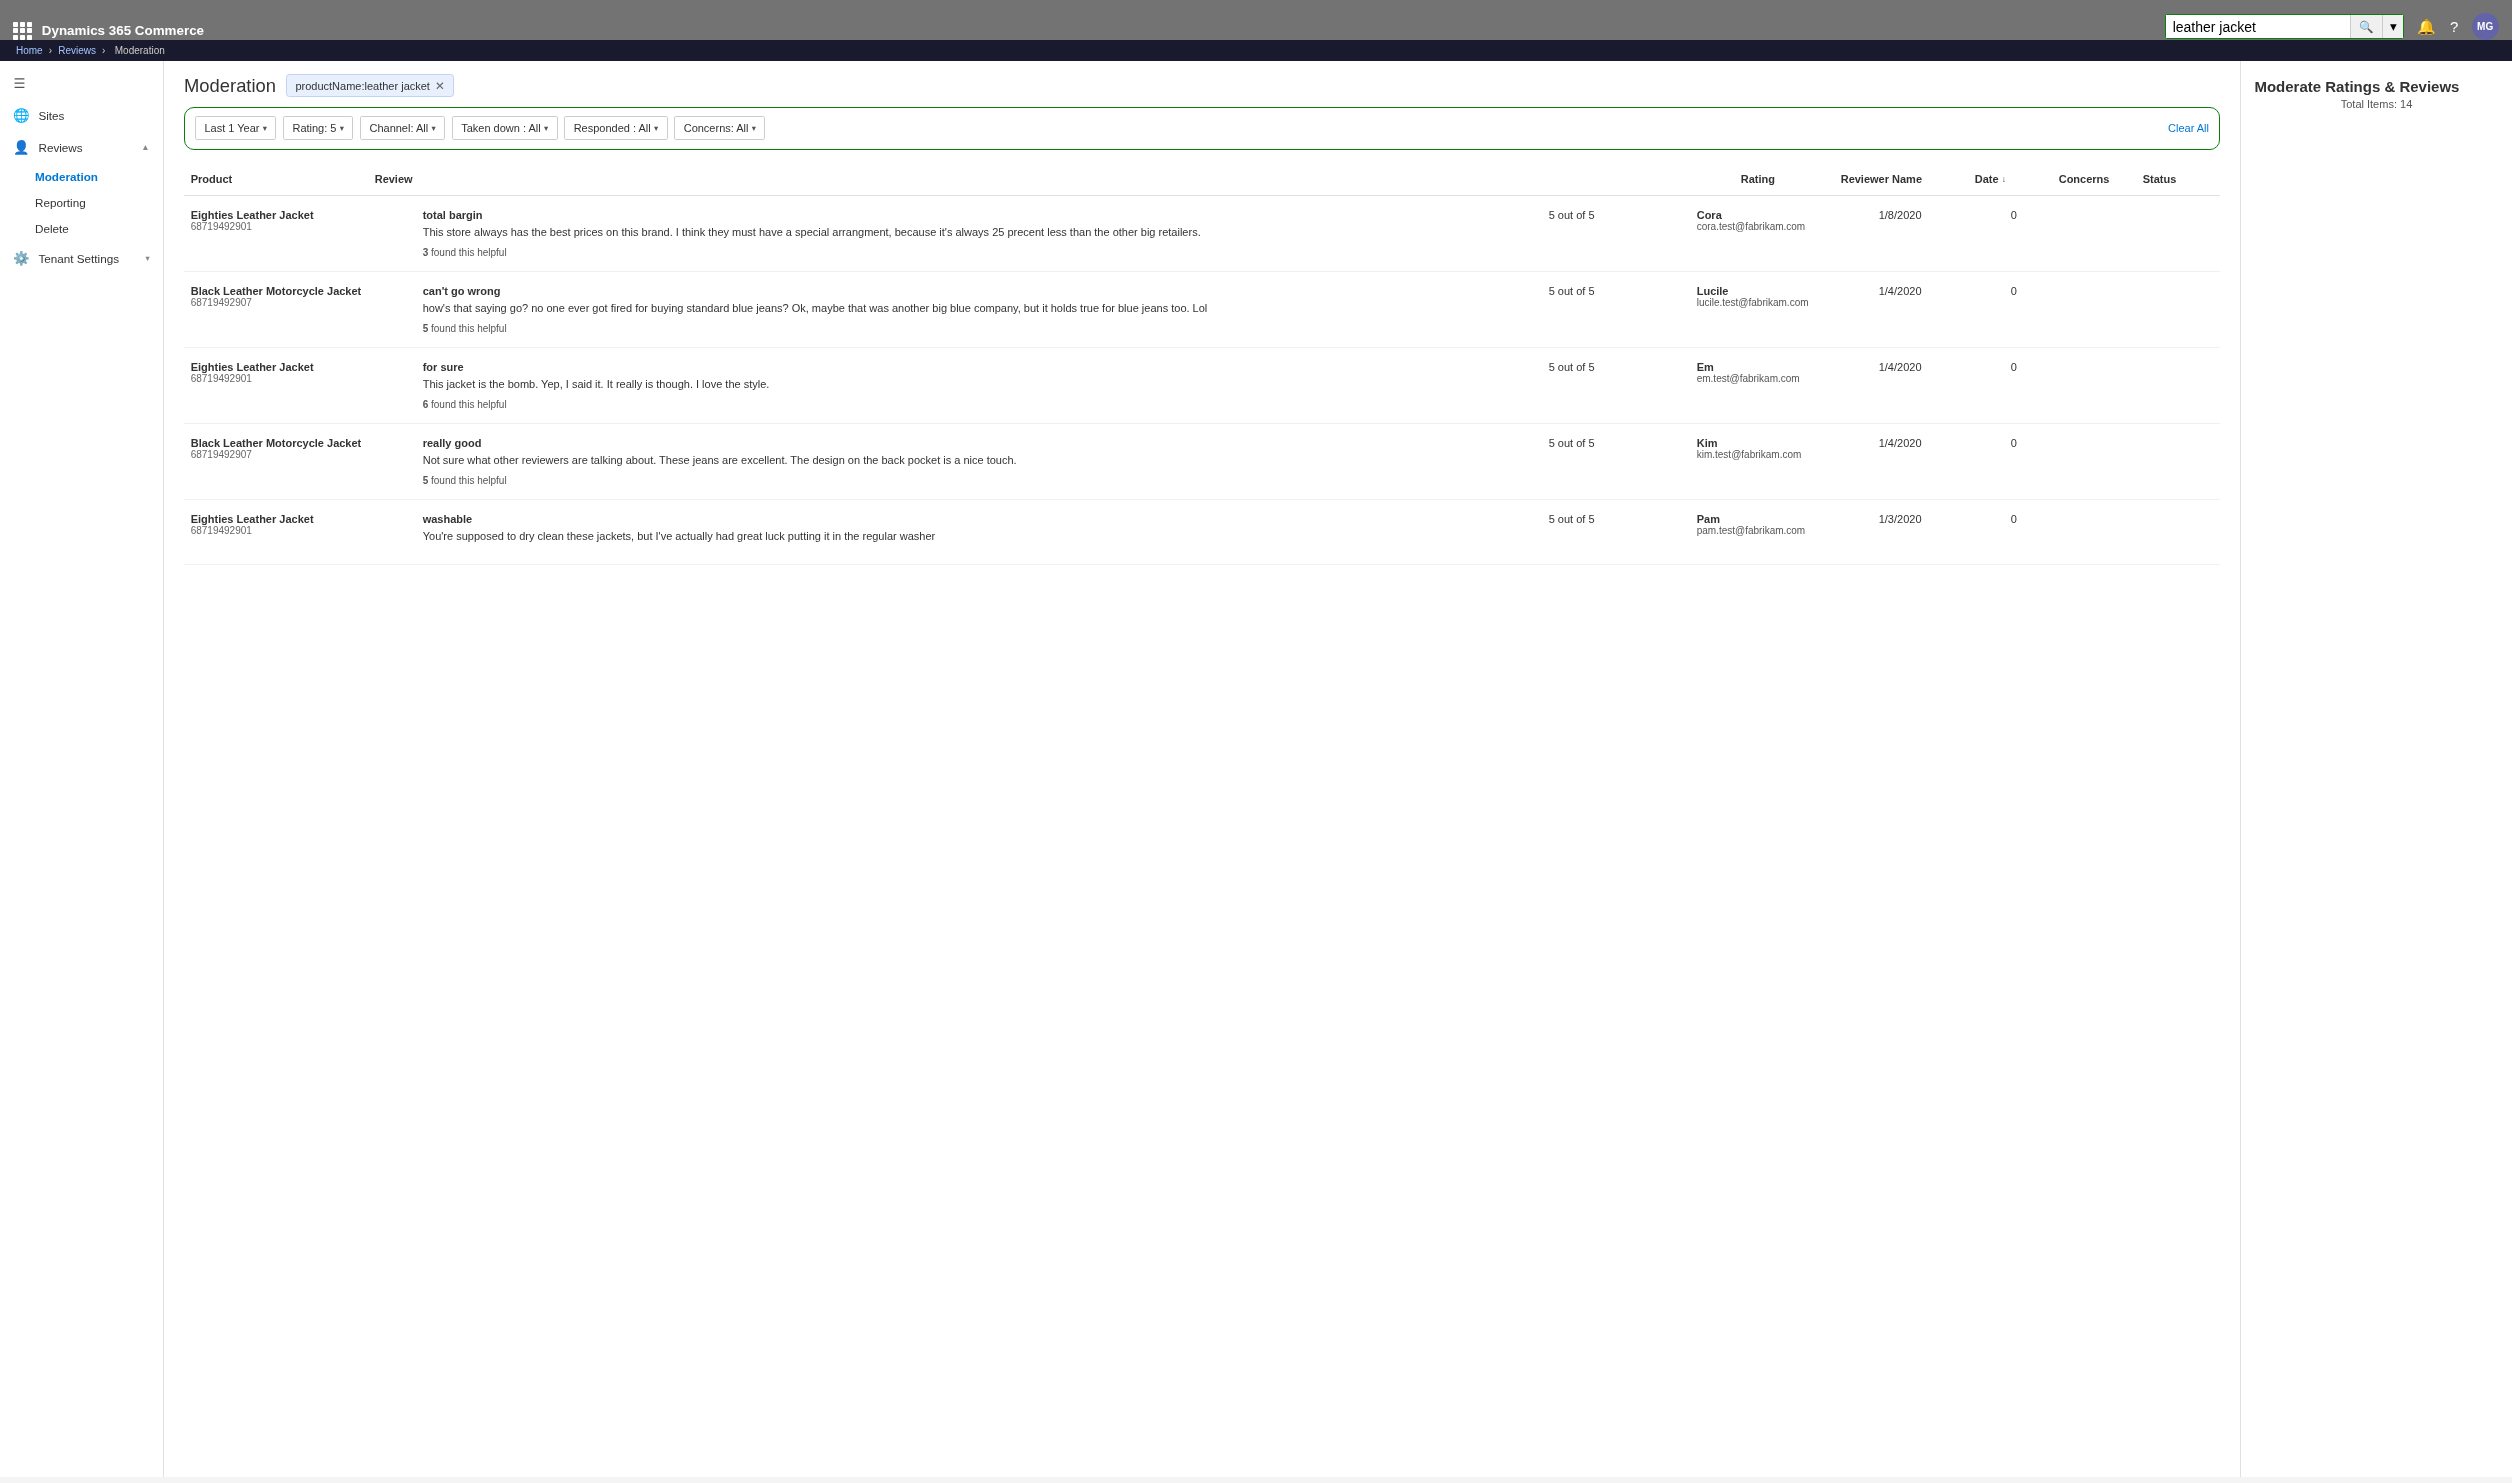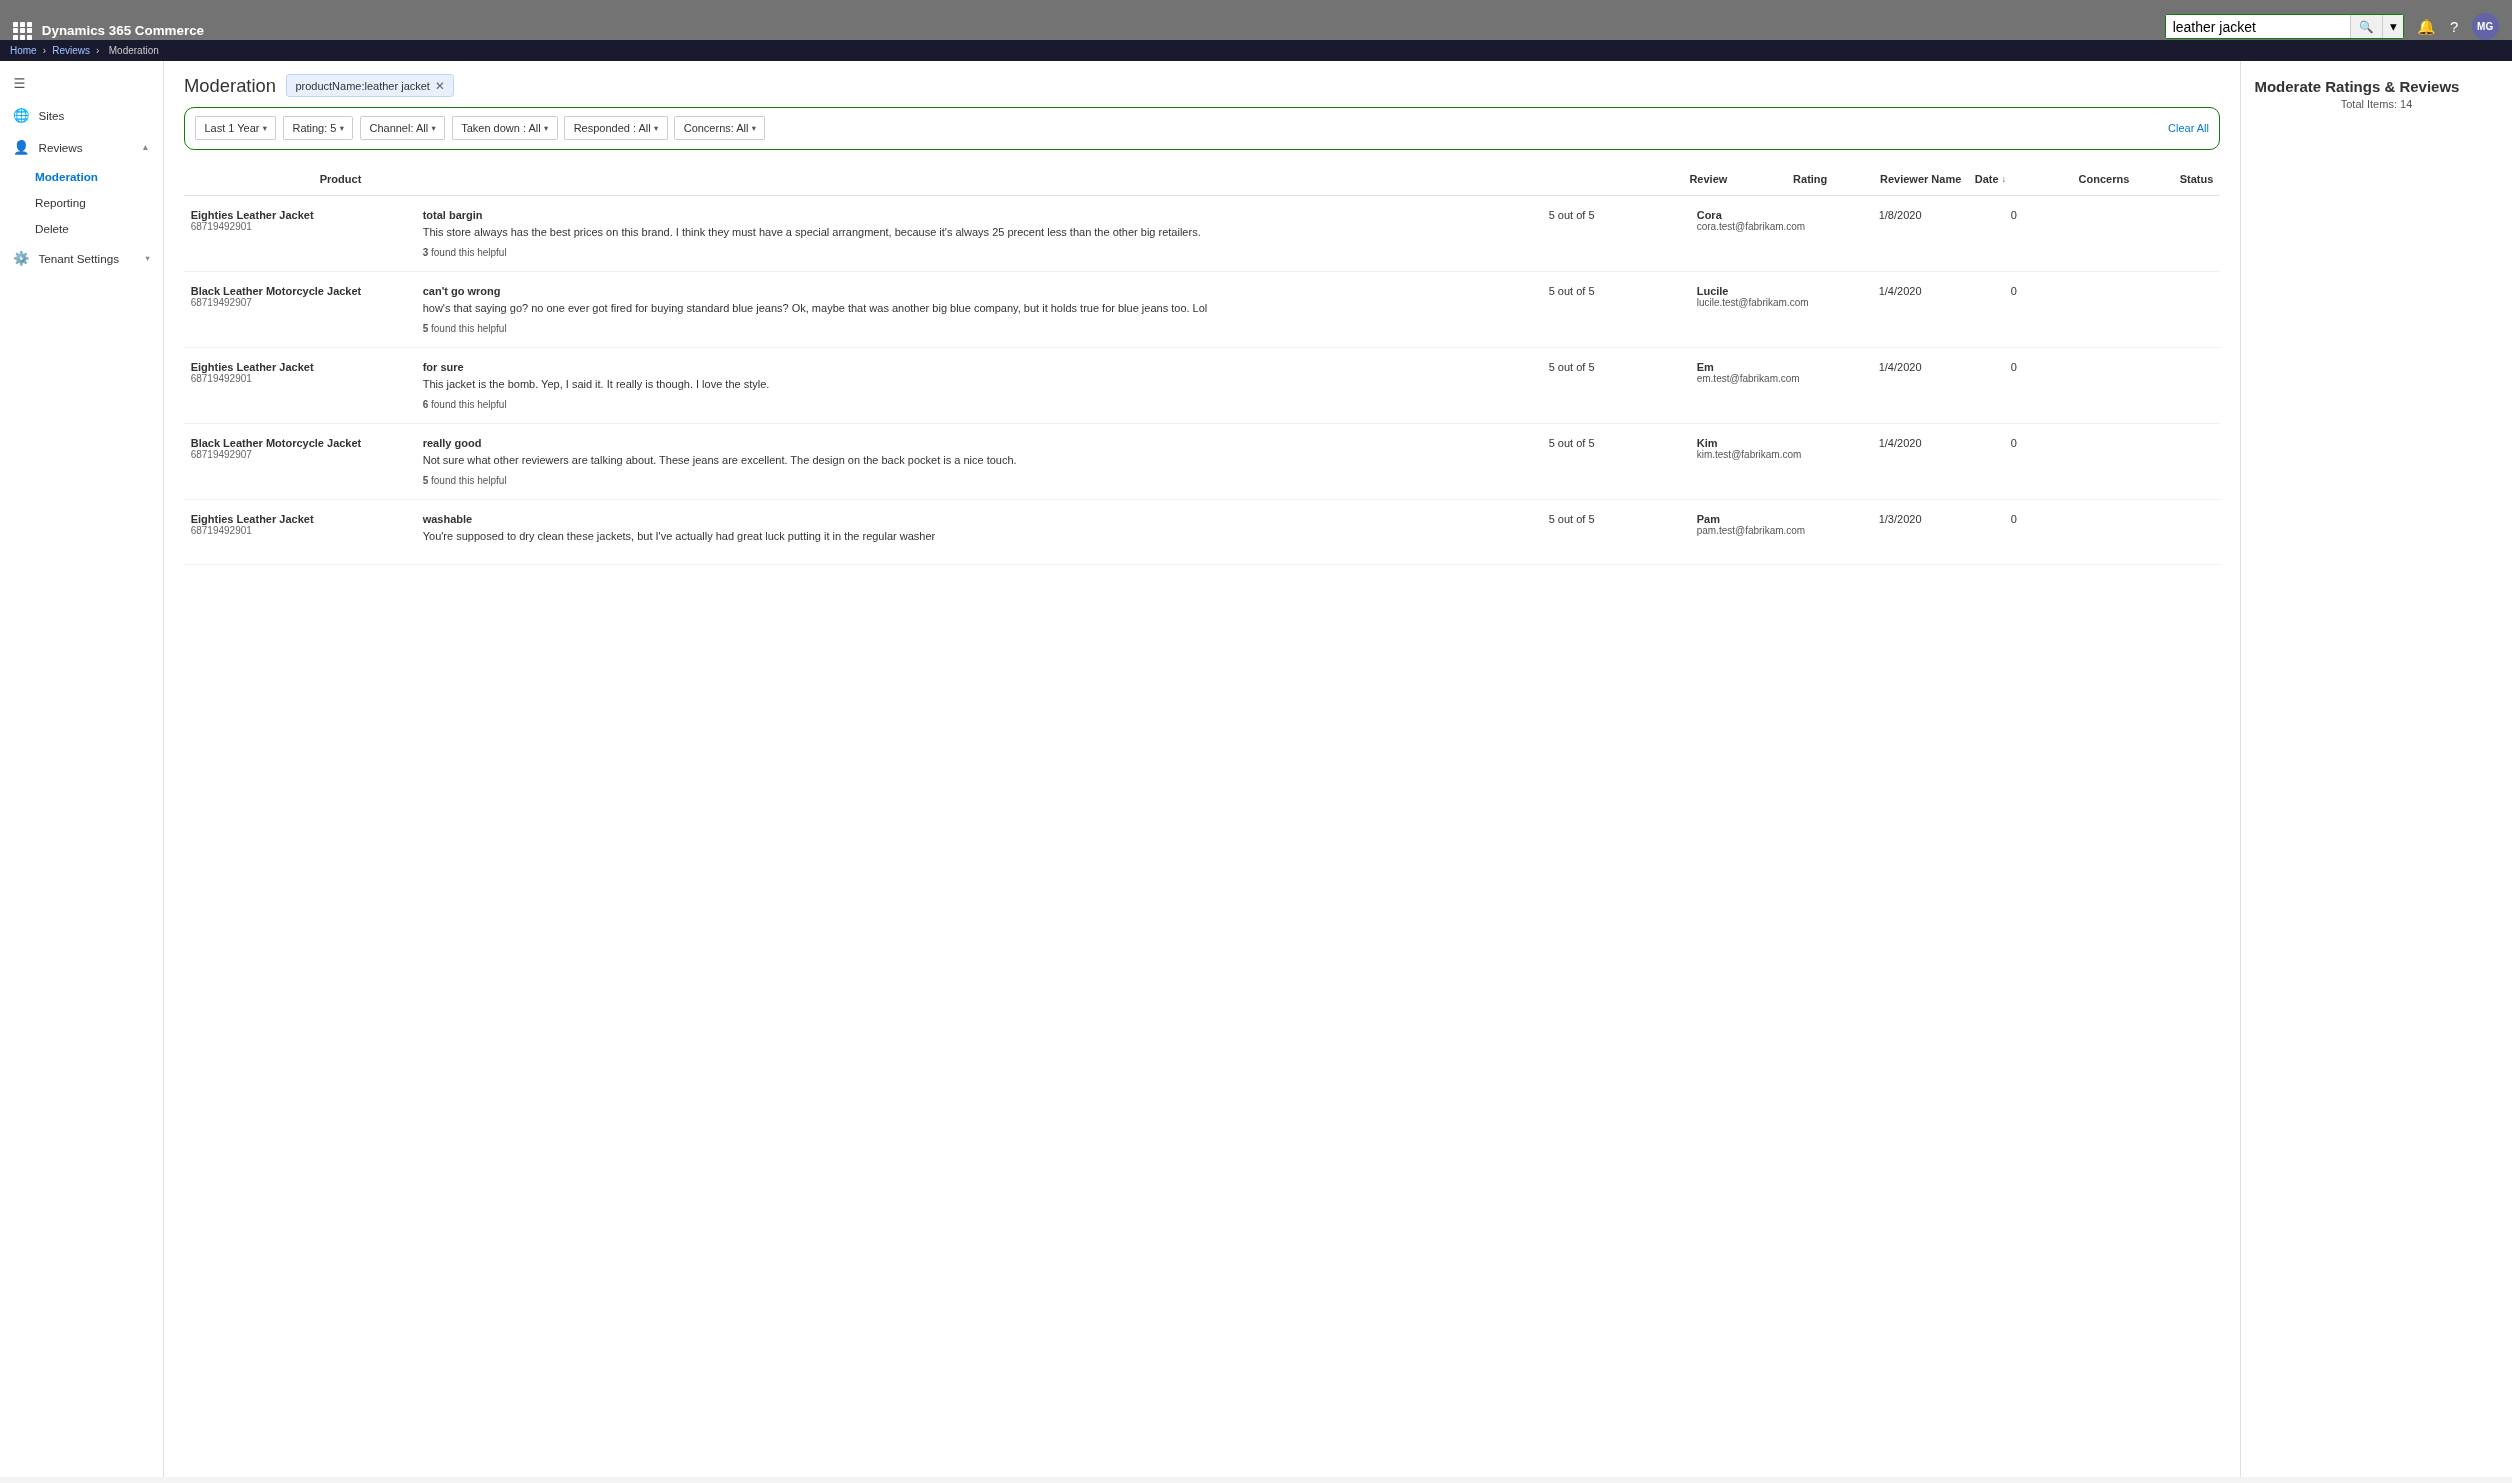--- a/index.html
+++ b/index.html
@@ -52,21 +52,21 @@
     .search-dropdown-btn {
       background: #f0f0f0;
       border: none; border-left: 0.8px solid #ccc;
       padding: 3.3px 6.7px;
       cursor: pointer;
     }
 
     
     .breadcrumb {
       background: #1a1a2e;
-      padding: 5px 10px;
+      padding: 5px 16px;
       color: #a0c4ff;
       font-size: 10px;
     }
     .breadcrumb a { color: #a0c4ff; text-decoration: none; }
     .breadcrumb span { color: #ccc; margin: 0 3.3px; }
 
     
     .layout { display: flex; height: calc(100vh - 67px); }
 
     
@@ -155,21 +155,20 @@
       display: grid;
       grid-template-columns: 184px 1fr 100px 134px 84px 84px 84px;
       border-bottom: 1.7px solid #e0e0e0;
       padding: 6.7px 0;
     }
     .th {
       font-size: 11px;
       font-weight: 600;
       color: #333;
       padding: 3.3px 6.7px;
-      text-align: right;
     }
     .th.sortable { cursor: pointer; display: flex; align-items: center; gap: 3.3px; }
     .sort-arrow { font-size: 8.4px; }
 
     .table-row {
       display: grid;
       grid-template-columns: 184px 1fr 100px 134px 84px 84px 84px;
       border-bottom: 0.8px solid #f0f0f0;
       padding: 10px 0;
       align-items: start;

